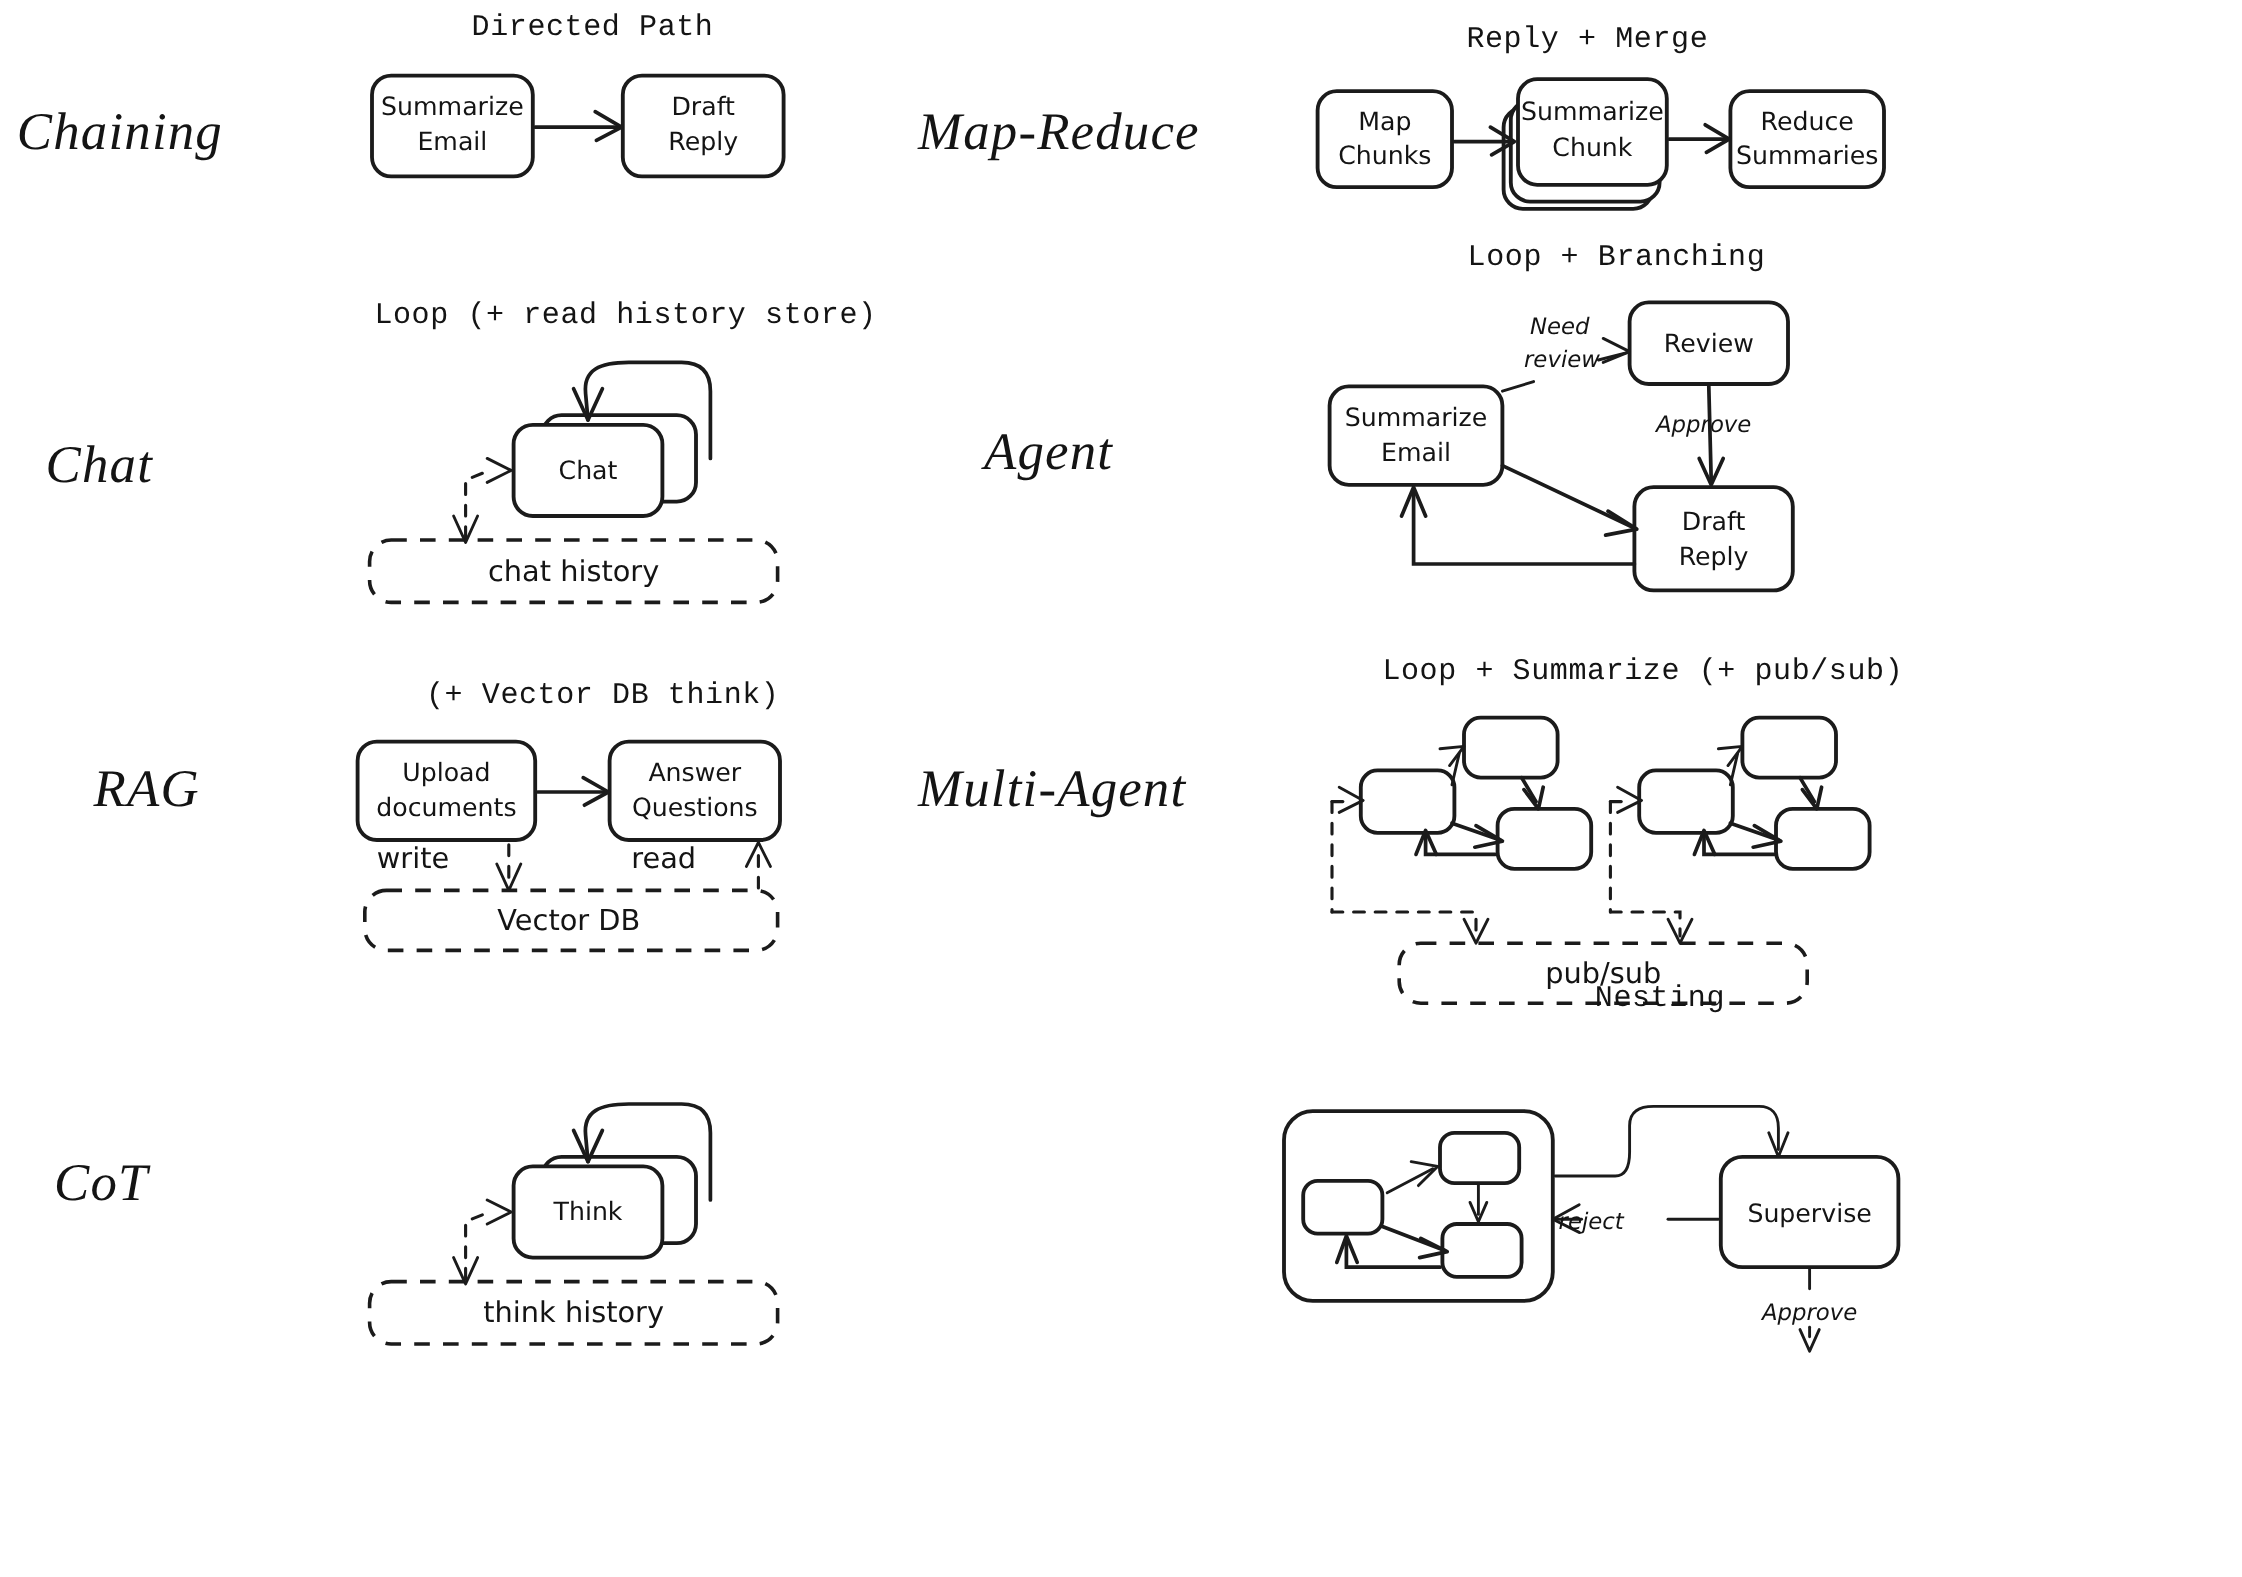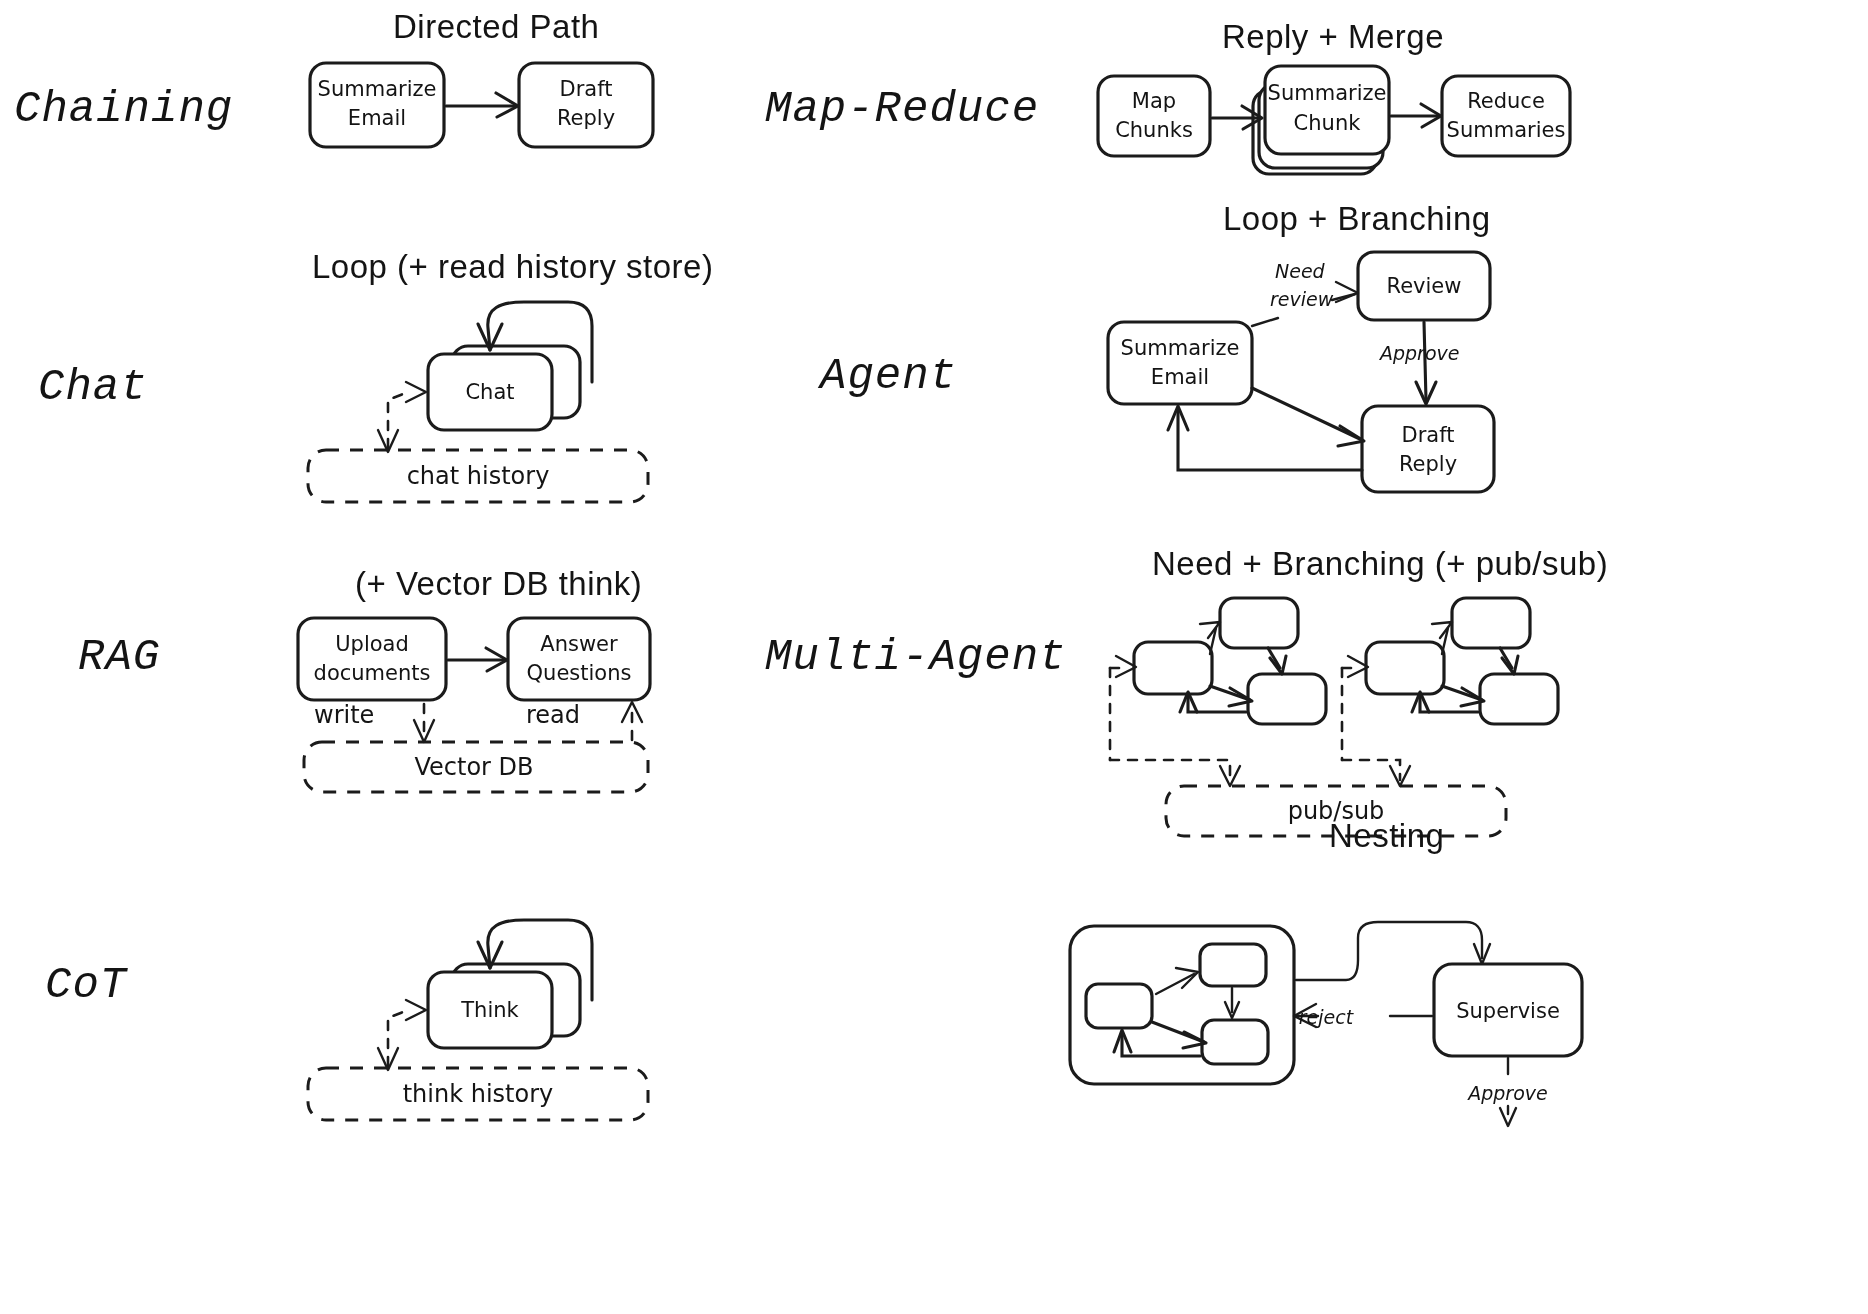--- a/index.html
+++ b/index.html
@@ -4,32 +4,32 @@
 <style>
   html,body{margin:0;padding:0;background:#ffffff;}
   body{
     width:1868px;height:1314px;position:relative;overflow:hidden;
     font-family:"DejaVu Sans", sans-serif;color:#1b1b1b;
   }
   .canvas{position:absolute;inset:0;}
 
   .pattern-name{
     position:absolute;
-    font-family:Liberation Mono, monospace;
+    font-family:Liberation Serif, serif;
     font-size:44px;
     font-weight:400;
     letter-spacing:1px;
     color:#141414;
     white-space:nowrap;
     font-style:italic;
   }
   .caption{
     position:absolute;
-    font-family:Liberation Sans, sans-serif;
-    font-size:33px;
+    font-family:Liberation Mono, monospace;
+    font-size:25px;
     color:#141414;
     white-space:nowrap;
     letter-spacing:.5px;
   }
   svg{position:absolute;overflow:visible;}
   svg text{
     font-family:"DejaVu Sans", sans-serif;
     fill:#141414;
   }
   .nodetext{font-size:21px;}
@@ -161,21 +161,21 @@
 
     <text class="storetext" x="230" y="115">read</text>
     <path class="edge-dash" d="M336,132 L336,100"></path>
     <path class="head-thin" d="M326,114 L336,94 L346,114"></path>
 
     <rect class="dashed" x="8" y="134" width="344" height="50" rx="18" ry="18"></rect>
     <text class="storetext" x="178" y="167" text-anchor="middle">Vector DB</text>
   </svg>
 
   <div class="pattern-name" style="left:765px;top:632px;">Multi-Agent</div>
-  <div class="caption" style="left:1152px;top:545px;">Need + Branching (+ pub/sub)</div>
+  <div class="caption" style="left:1152px;top:545px;">Loop + Summarize (+ pub/sub)</div>
 
   <svg width="420" height="240" style="left:1110px;top:590px;">
 
     <g>
       <rect class="shape" x="24" y="52" width="78" height="52" rx="14" ry="14"></rect>
       <rect class="shape" x="110" y="8" width="78" height="50" rx="14" ry="14"></rect>
       <rect class="shape" x="138" y="84" width="78" height="50" rx="14" ry="14"></rect>
 
       <path class="edge-thin" d="M100,64 L106,38"></path>
       <path class="head-thin" d="M90,34 L110,32 L98,48"></path>

